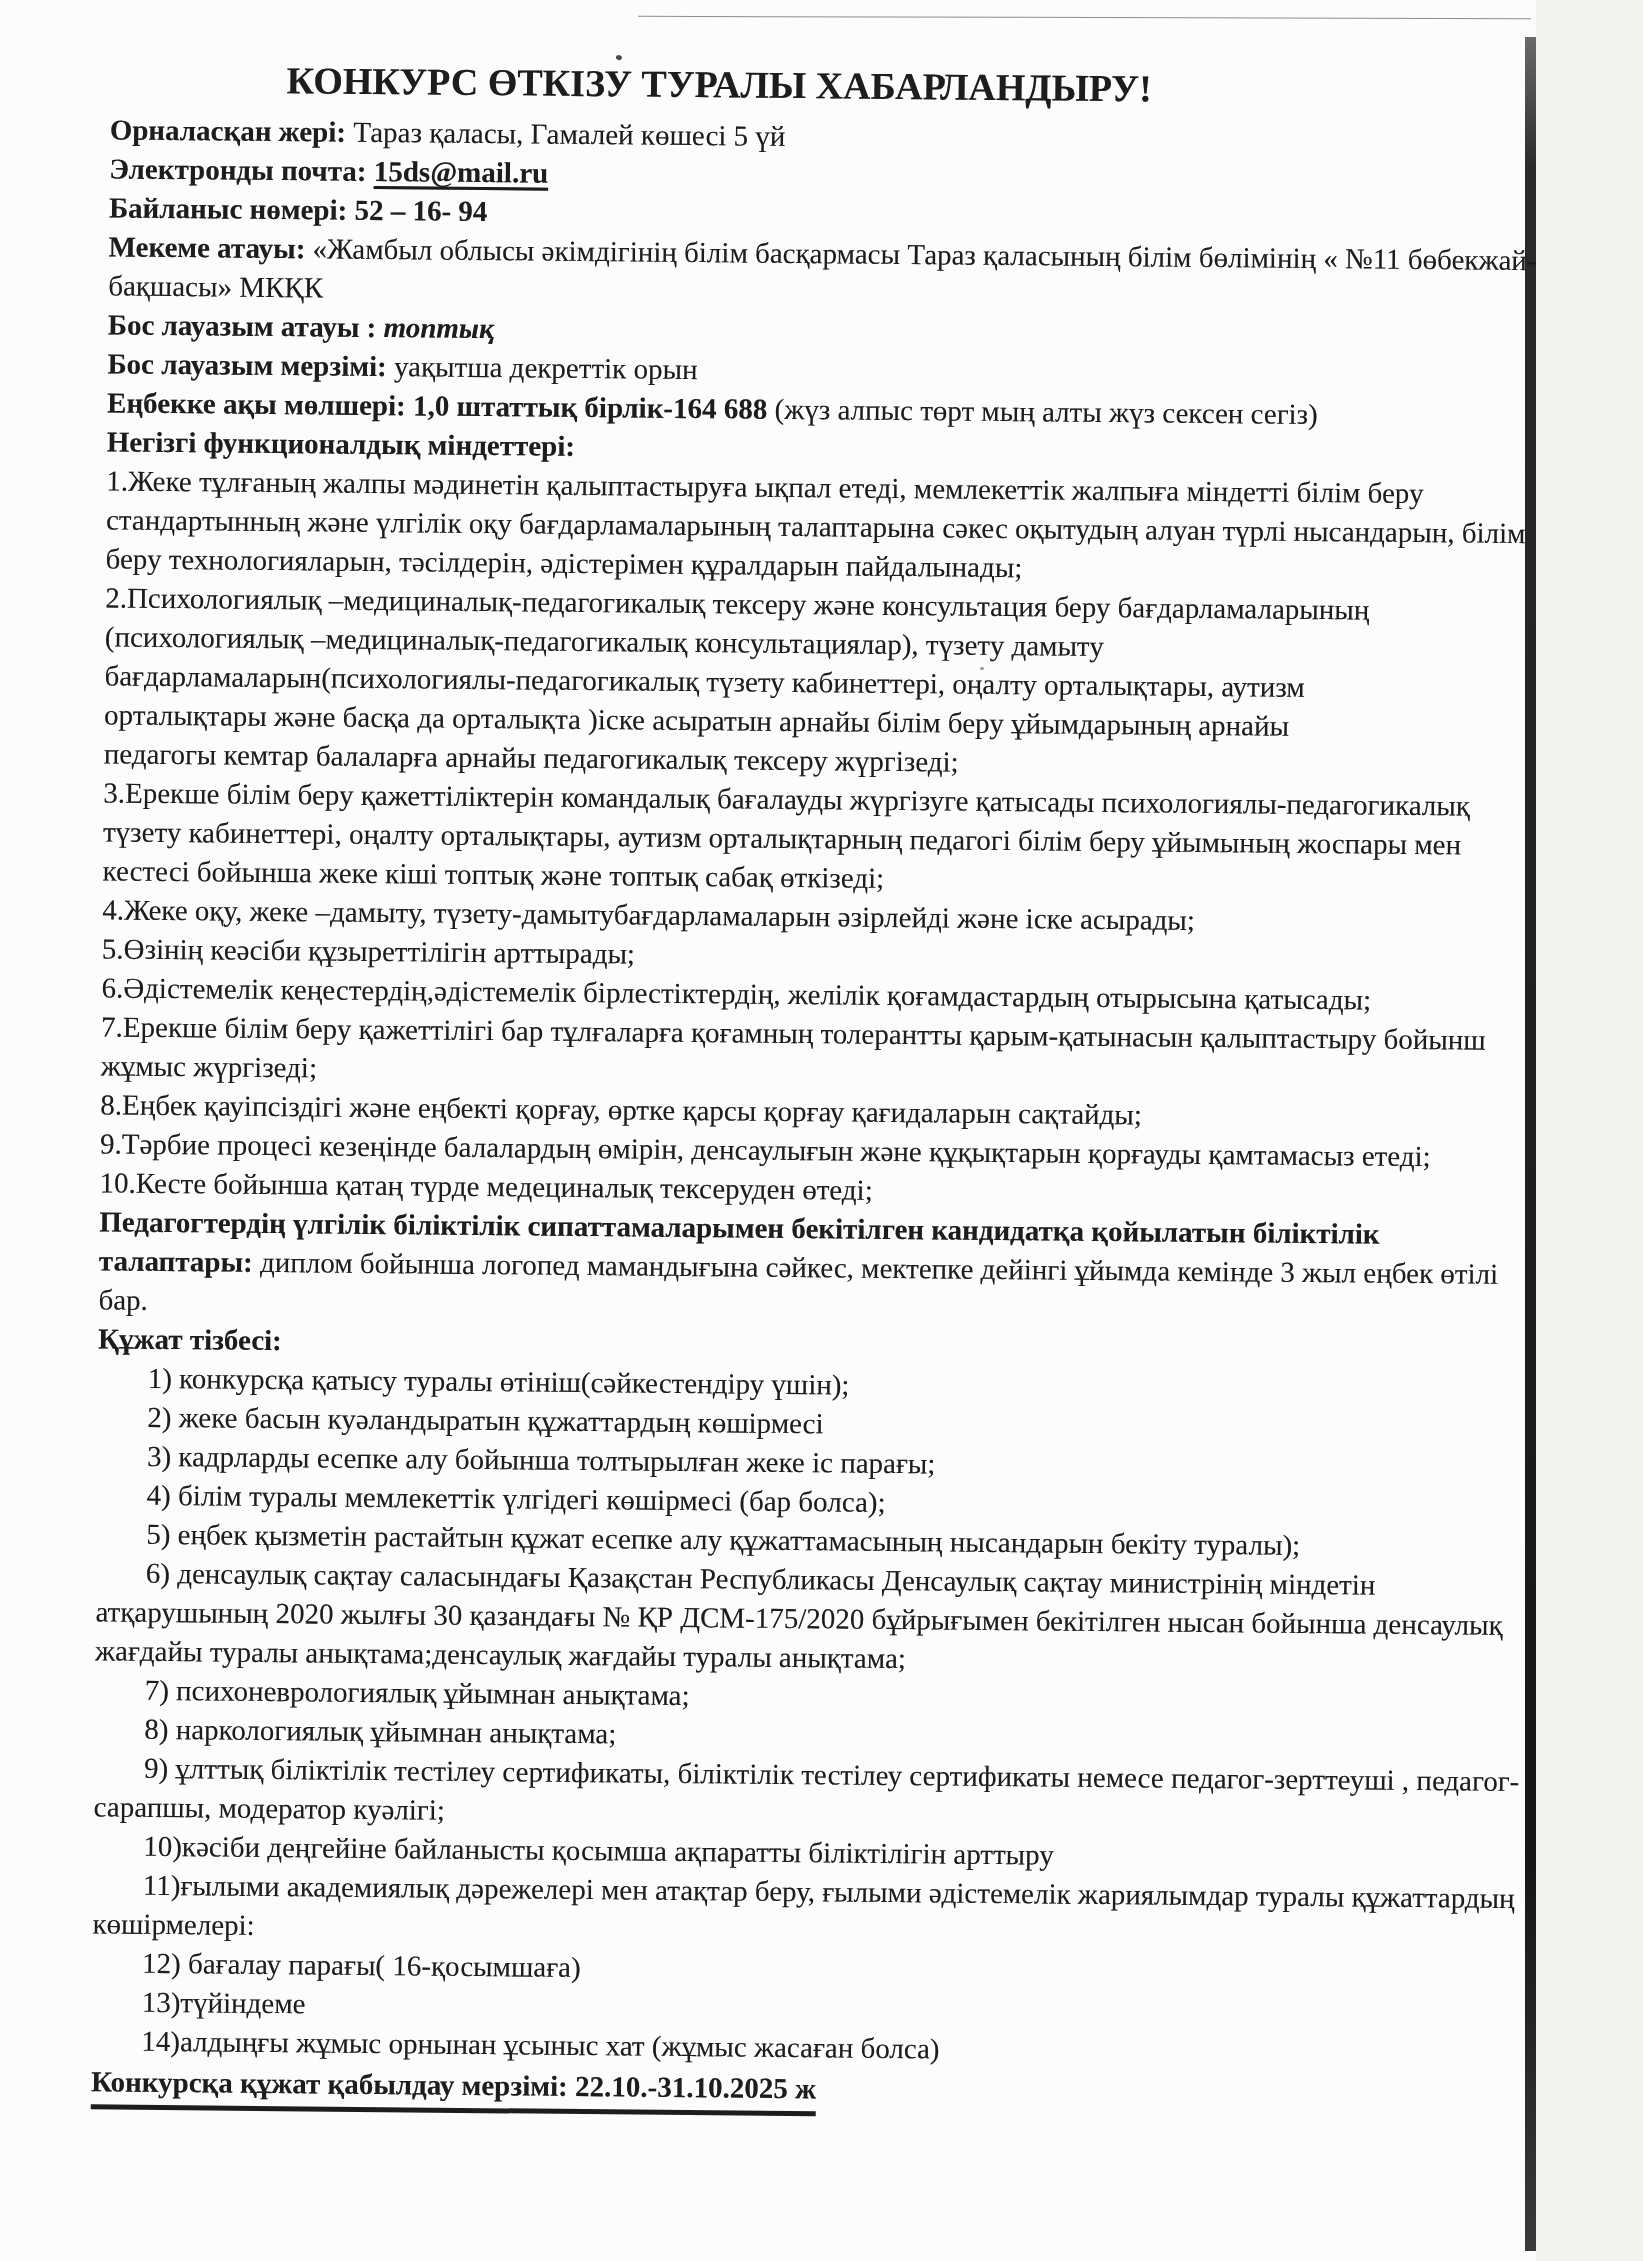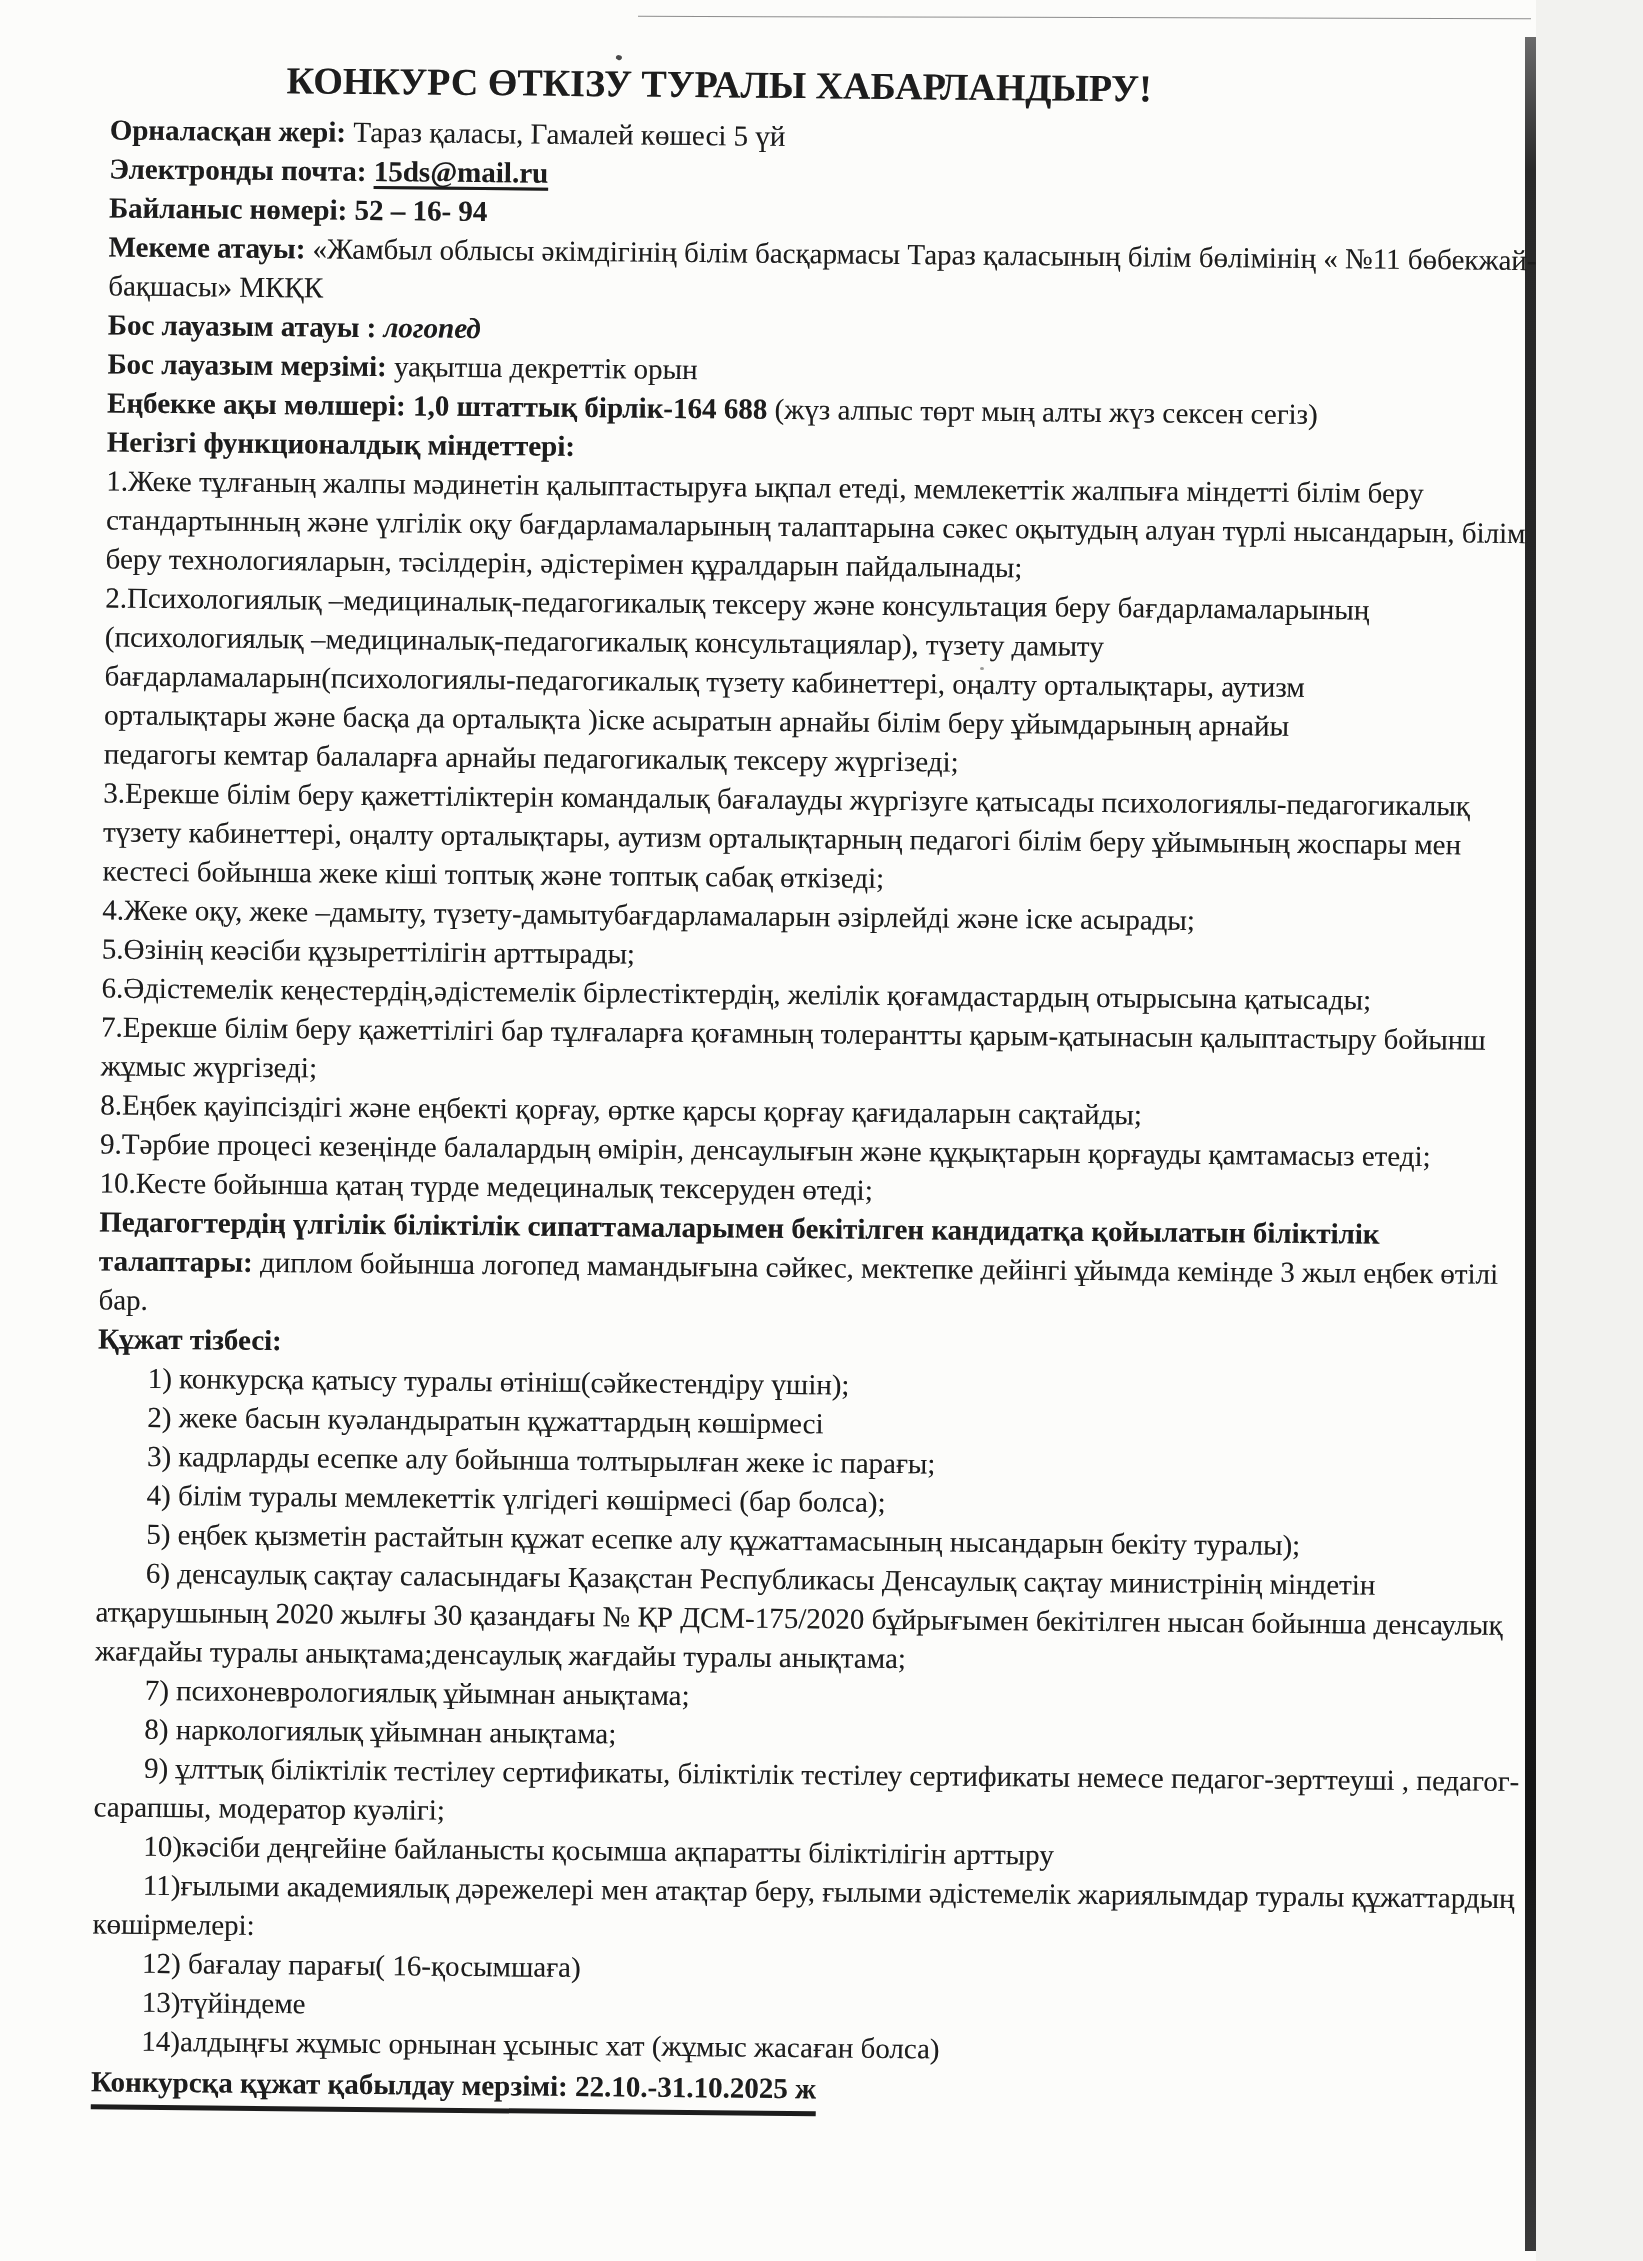--- a/index.html
+++ b/index.html
@@ -80,21 +80,21 @@
     <h1 class="title">КОНКУРС ӨТКІЗУ ТУРАЛЫ ХАБАРЛАНДЫРУ!</h1>
 
     <p><span class="b">Орналасқан жері:</span> <span> Тараз қаласы, Гамалей көшесі 5 үй</span></p>
 
     <p><span class="b">Электронды почта:</span> <span class="bu">15ds@mail.ru</span></p>
 
     <p><span class="b">Байланыс нөмері:</span> <span class="b">52 – 16- 94</span></p>
 
     <p><span class="b">Мекеме атауы:</span> <span>«Жамбыл облысы әкімдігінің білім басқармасы Тараз қаласының білім бөлімінің « №11  бөбекжай-бақшасы» МКҚК</span></p>
 
-    <p><span class="b">Бос лауазым атауы :</span> <span class="bi">логопед</span></p>
+    <p><span class="b">Бос лауазым атауы :</span> <span class="bi">топтық</span></p>
 
     <p><span class="b">Бос лауазым мерзімі:</span> <span>уақытша декреттік орын</span></p>
 
     <p><span class="b">Еңбекке ақы мөлшері:</span>  <span class="b">1,0 штаттық бірлік-164 688</span>   <span>(жүз алпыс төрт мың алты жүз сексен сегіз)</span></p>
 
     <p class="b">Негізгі функционалдық міндеттері:</p>
 
     <p>1.Жеке тұлғаның жалпы мәдинетін қалыптастыруға ықпал етеді,  мемлекеттік жалпыға міндетті білім беру стандартынның және үлгілік оқу  бағдарламаларының талаптарына сәкес оқытудың алуан түрлі нысандарын, білім беру технологияларын, тәсілдерін, әдістерімен құралдарын пайдалынады;</p>
     <p class="prewrap">2.Психологиялық –медициналық-педагогикалық тексеру және консультация беру бағдарламаларының
 (психологиялық –медициналық-педагогикалық консультациялар), түзету дамыту

